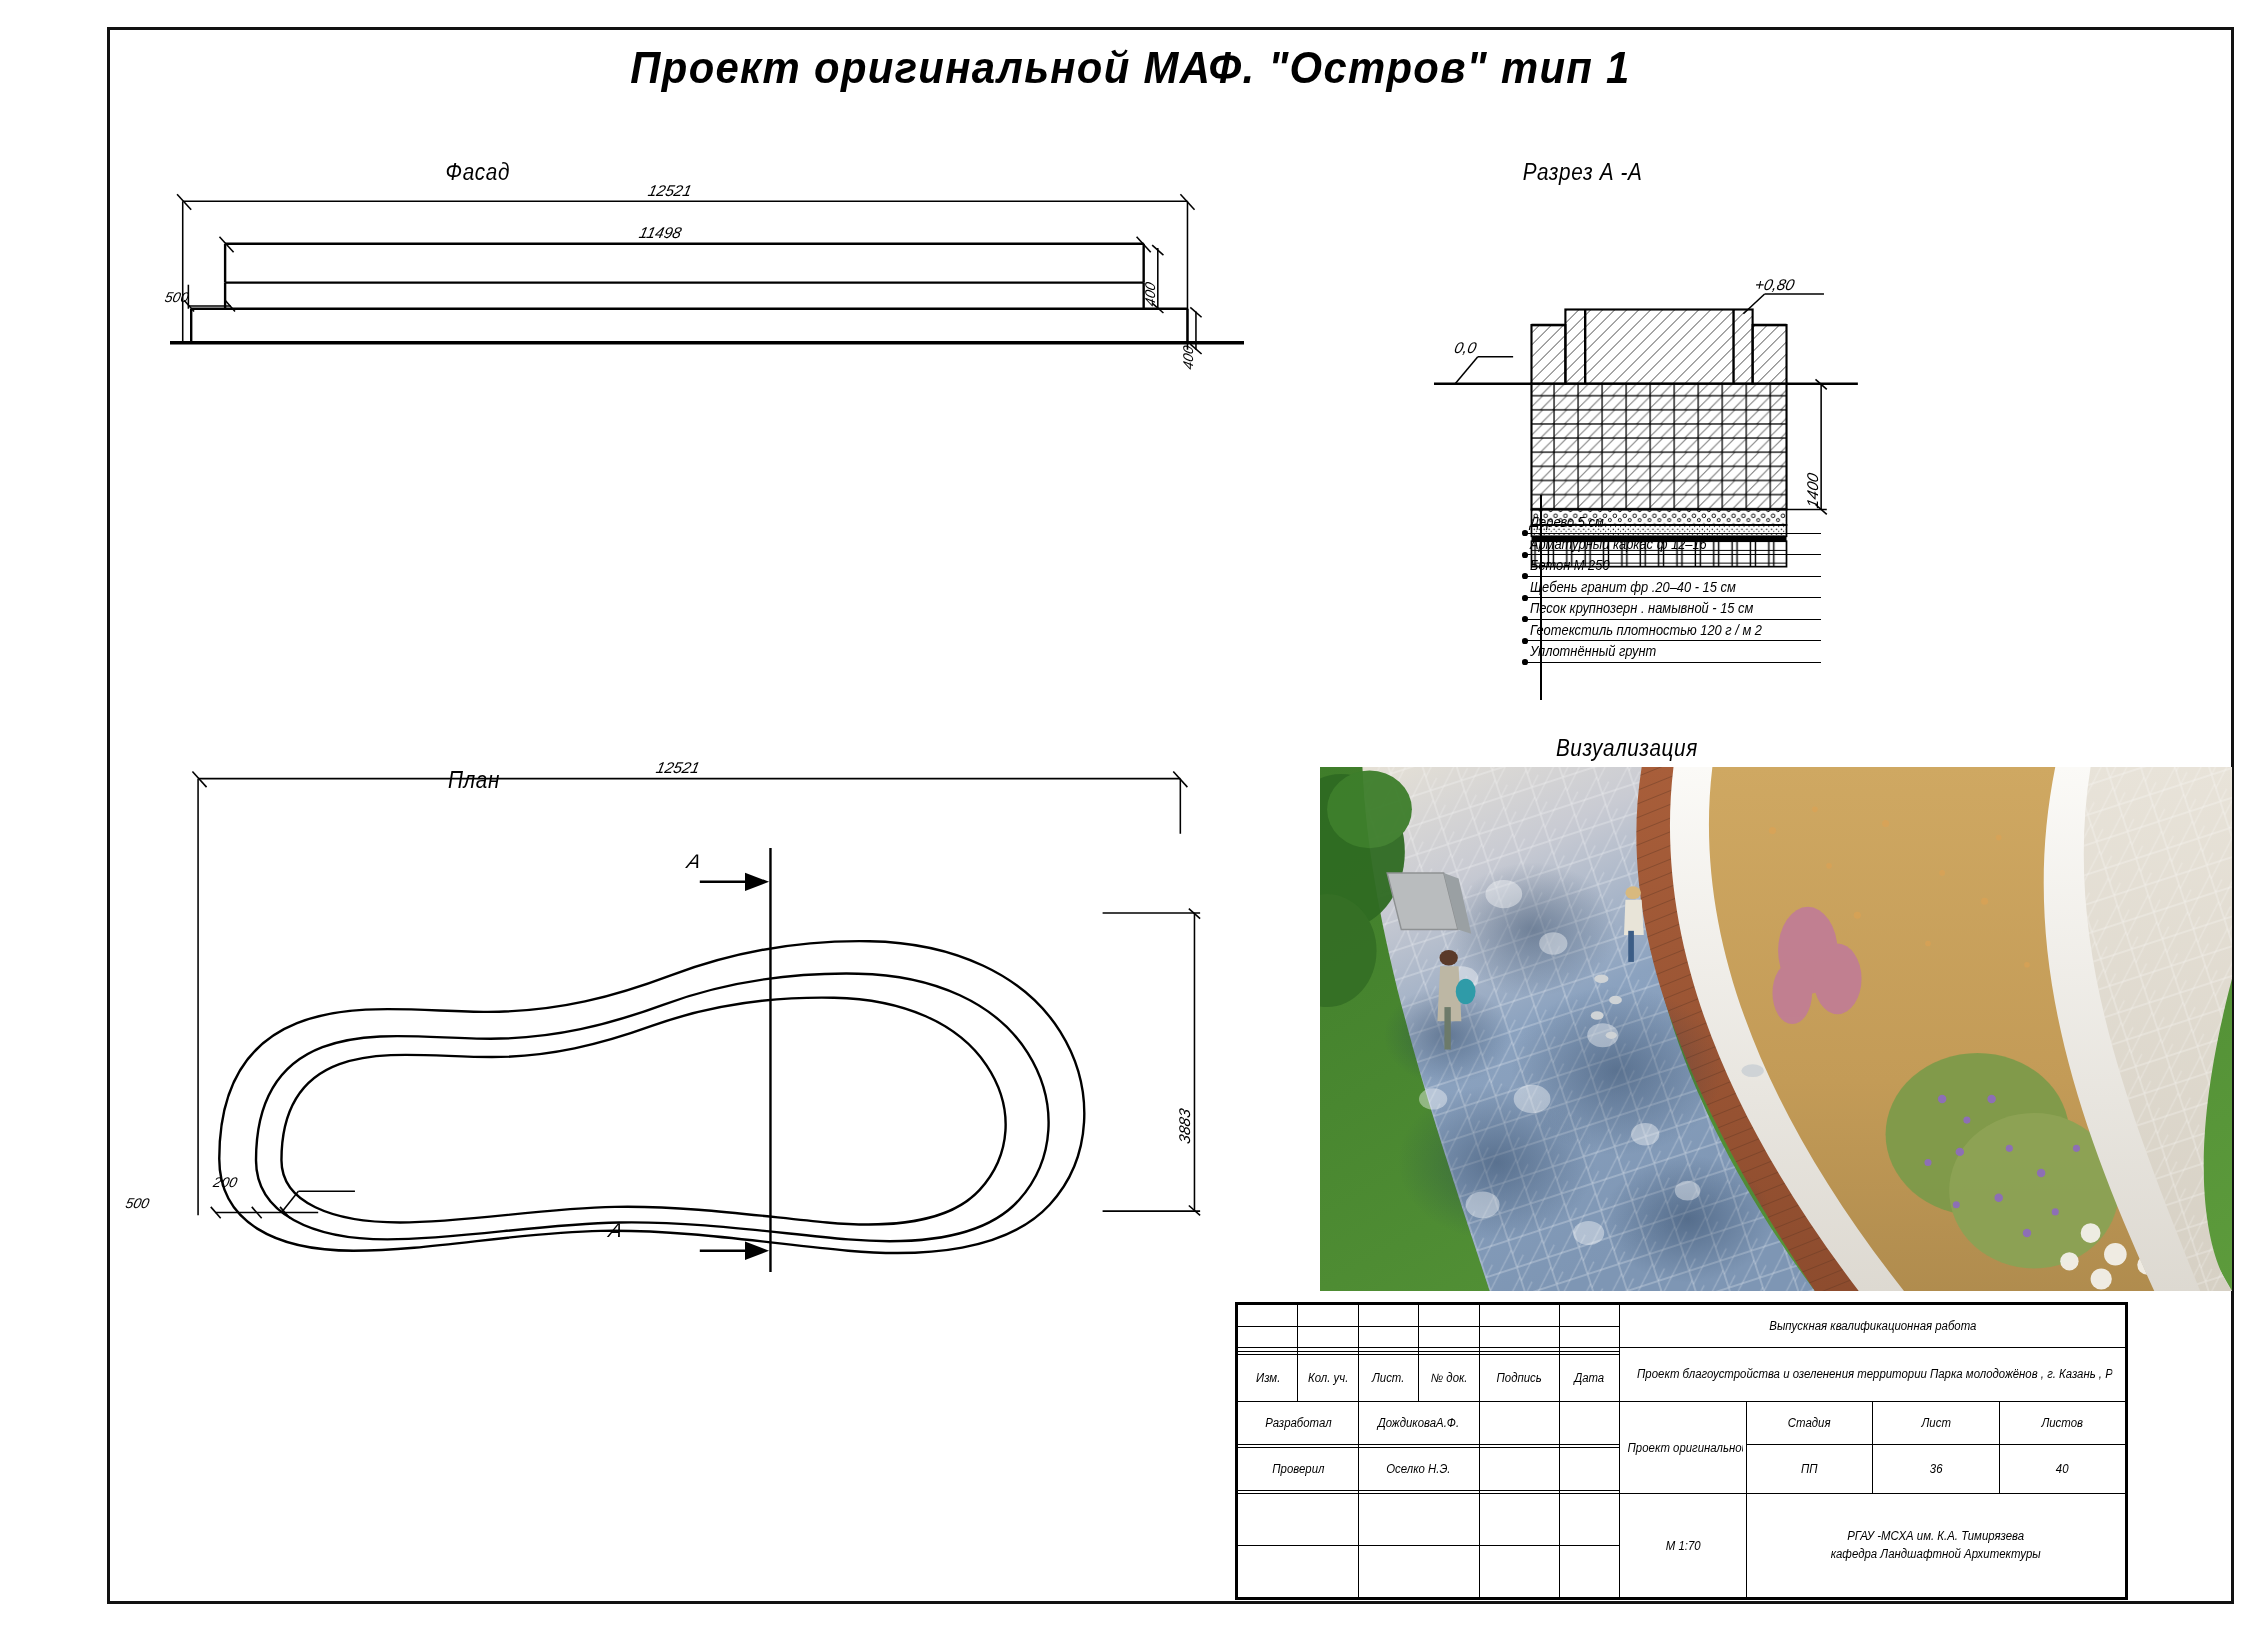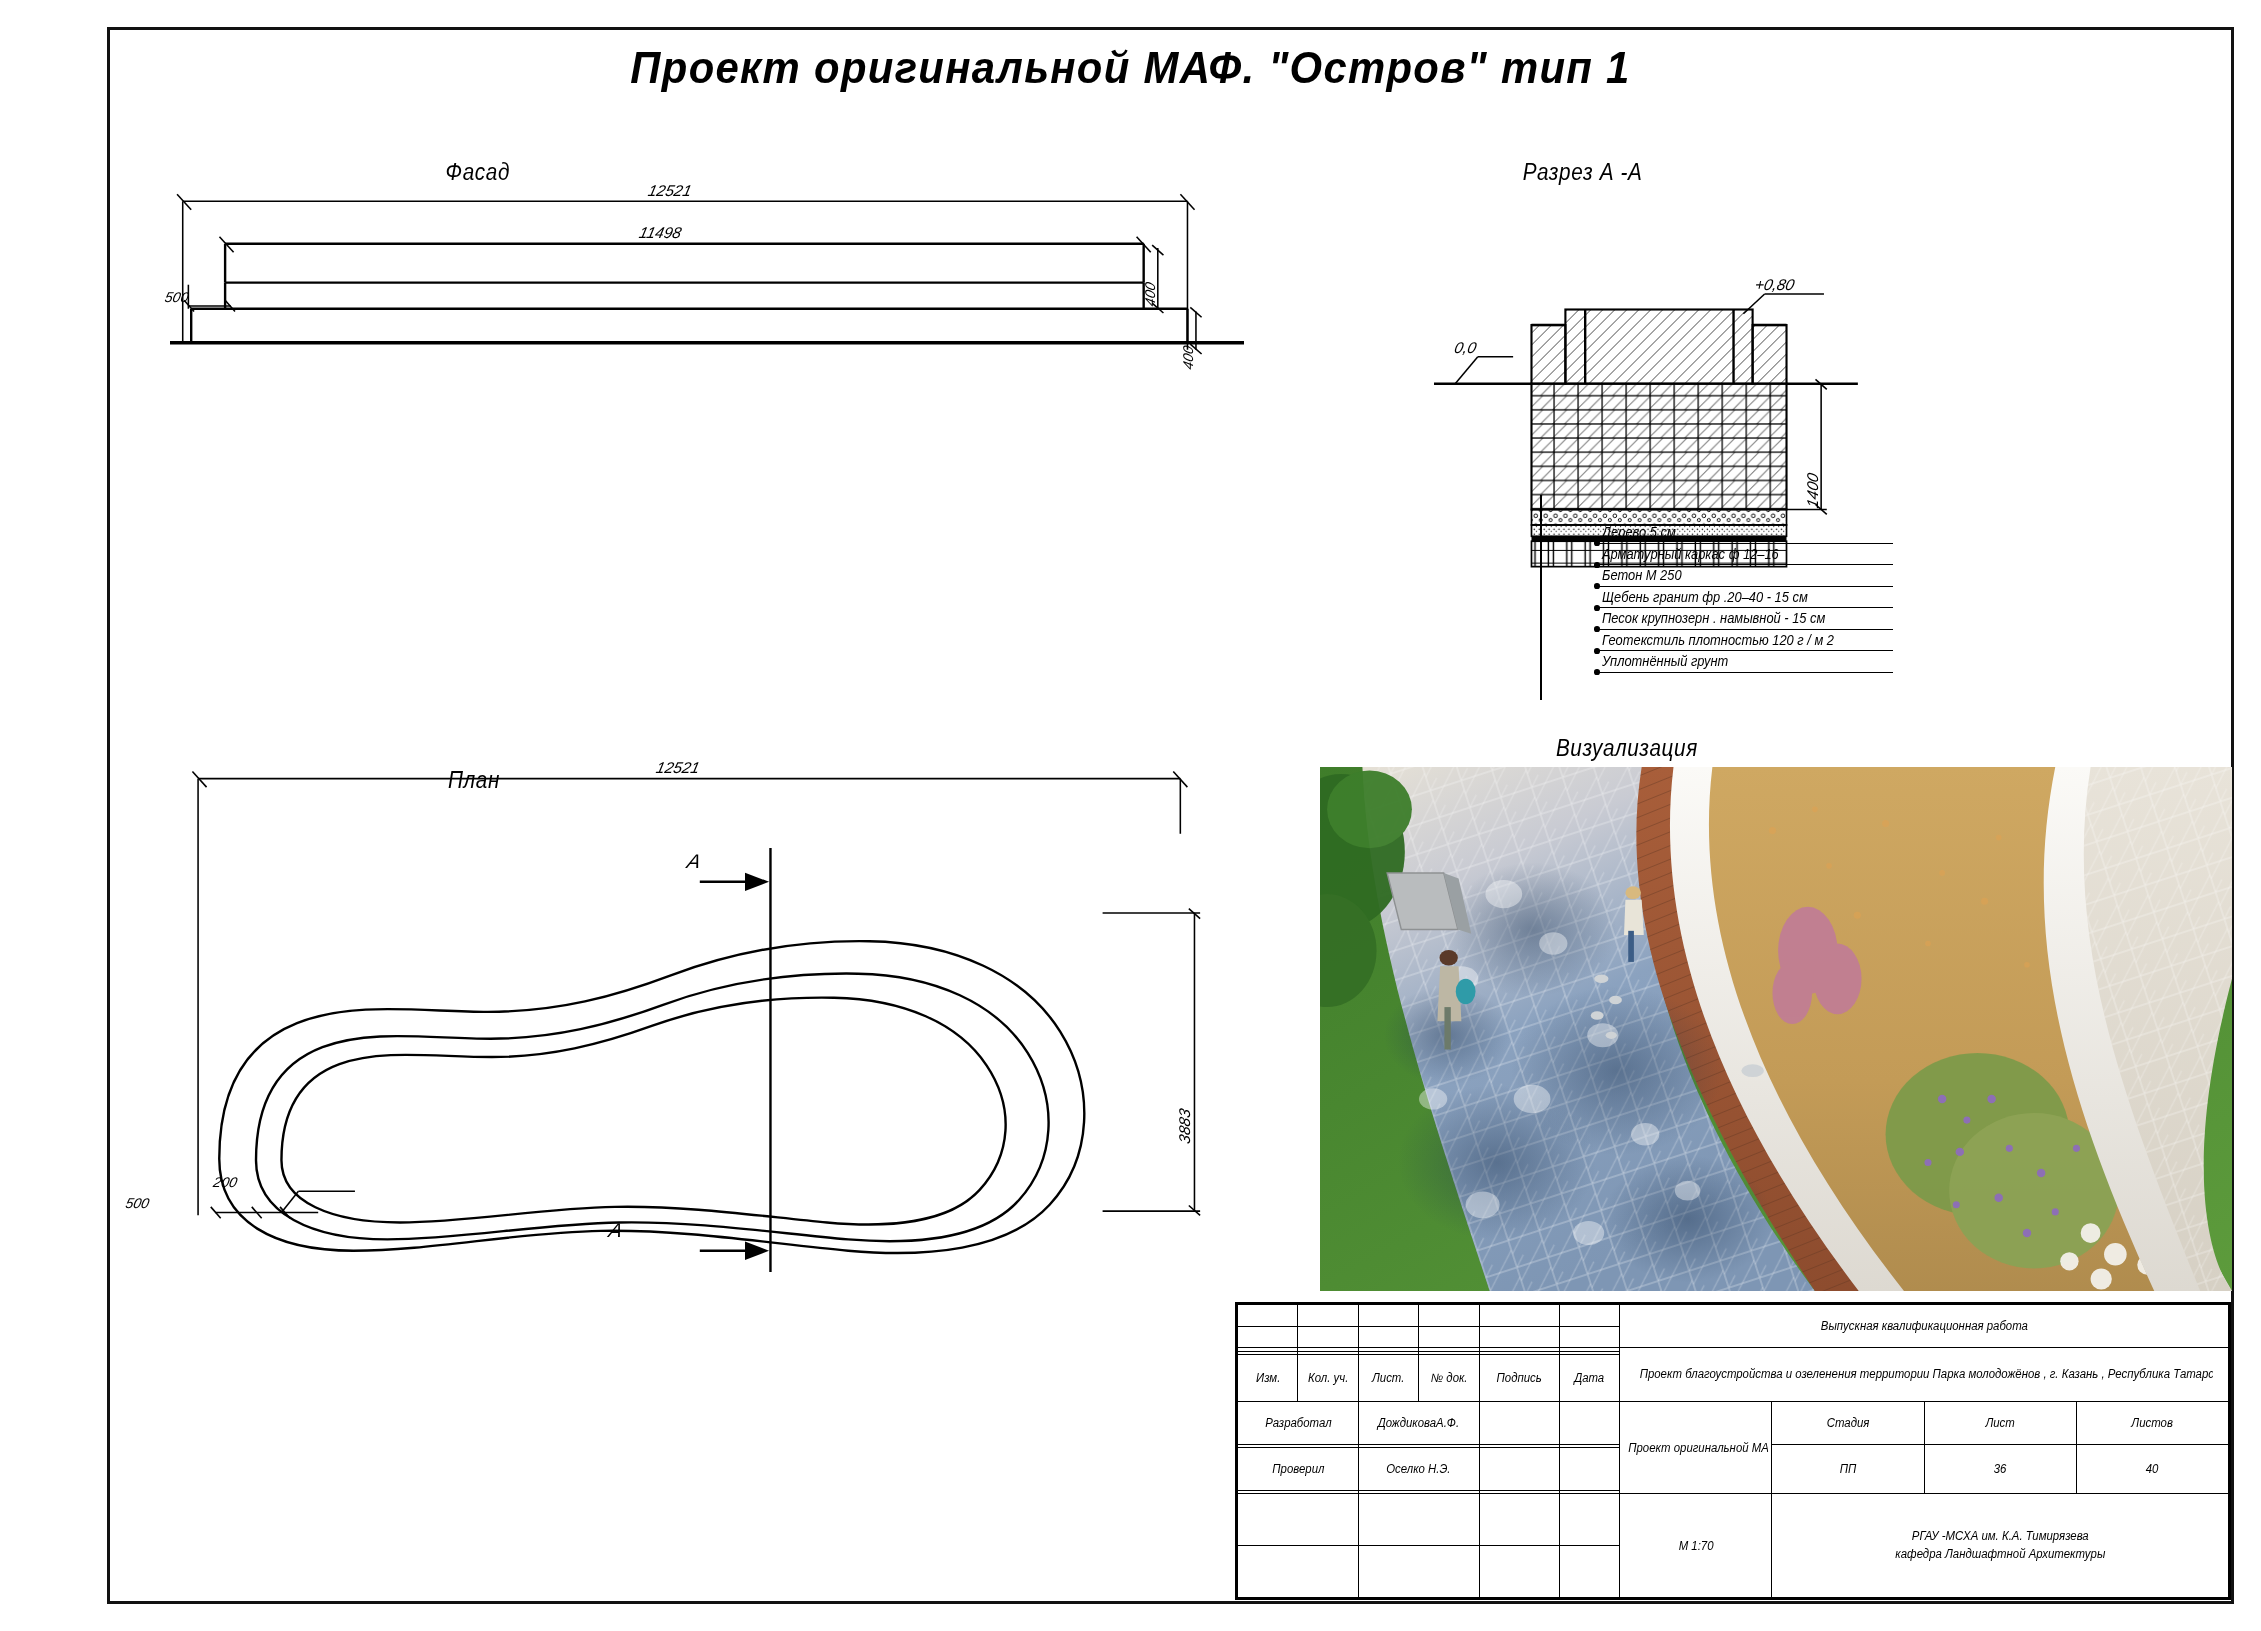--- a/index.html
+++ b/index.html
@@ -32,40 +32,40 @@
   .dimtxt-s{font-family:"Liberation Sans", sans-serif;font-style:italic;font-size:20px;fill:#000;}
   .marktxt{font-family:"Liberation Sans", sans-serif;font-style:italic;font-size:28px;fill:#000;}
 
   
   #facade-view{position:absolute;left:170px;top:180px;width:1074px;height:184px;}
 
   
   #section-view{position:absolute;left:1434px;top:226px;width:438px;height:297px;}
 
   
-  #materials-legend{position:absolute;left:1596px;top:512px;width:297px;margin-top:10px;}
+  #materials-legend{position:absolute;left:1524px;top:512px;width:297px;}
   .legend-row{position:relative;height:20.5px;border-bottom:1.7px solid #000;}
   .legend-row span{position:absolute;left:5.7px;bottom:2.1px;font-size:14px;
        font-style:italic;white-space:nowrap;transform:scaleX(.92);
        transform-origin:left bottom;}
   .legend-dot{position:absolute;left:-2.1px;bottom:-3.5px;width:5.7px;height:5.7px;
        background:#000;border-radius:50%;}
   #legend-stem{position:absolute;left:1540px;top:495px;width:2.1px;height:205px;background:#000;}
 
   
   #plan-view{position:absolute;left:191px;top:763px;width:1060px;height:509px;}
 
   
   #visualization-caption{left:1548px;top:735px;}
   #visualization-image{position:absolute;left:1320px;top:767px;width:912px;height:524px;
        overflow:hidden;background:#6f8f4a;}
   #visualization-image svg{width:100%;height:100%;}
 
   
-  #title-block{position:absolute;left:1235px;top:1302px;width:996px;height:298px;
+  #title-block{position:absolute;left:1235px;top:1302px;width:893px;height:298px;
        border:2.8px solid #000;box-sizing:border-box;background:#fff;}
   #title-block table{border-collapse:collapse;width:100%;height:100%;
        table-layout:fixed;}
   #title-block td{border:1.8px solid #000;padding:0 4.2px;font-size:12px;
        font-style:italic;text-align:center;vertical-align:middle;
        transform:scaleX(.95);white-space:nowrap;overflow:hidden;}
   td.lbl{text-align:left;}
   td.wrapcell{white-space:normal;line-height:1.45;}
   .c1{width:51px;} .c2{width:51px;} .c3{width:51px;}
   .c4{width:51px;} .c5{width:71px;} .c6{width:51px;}

